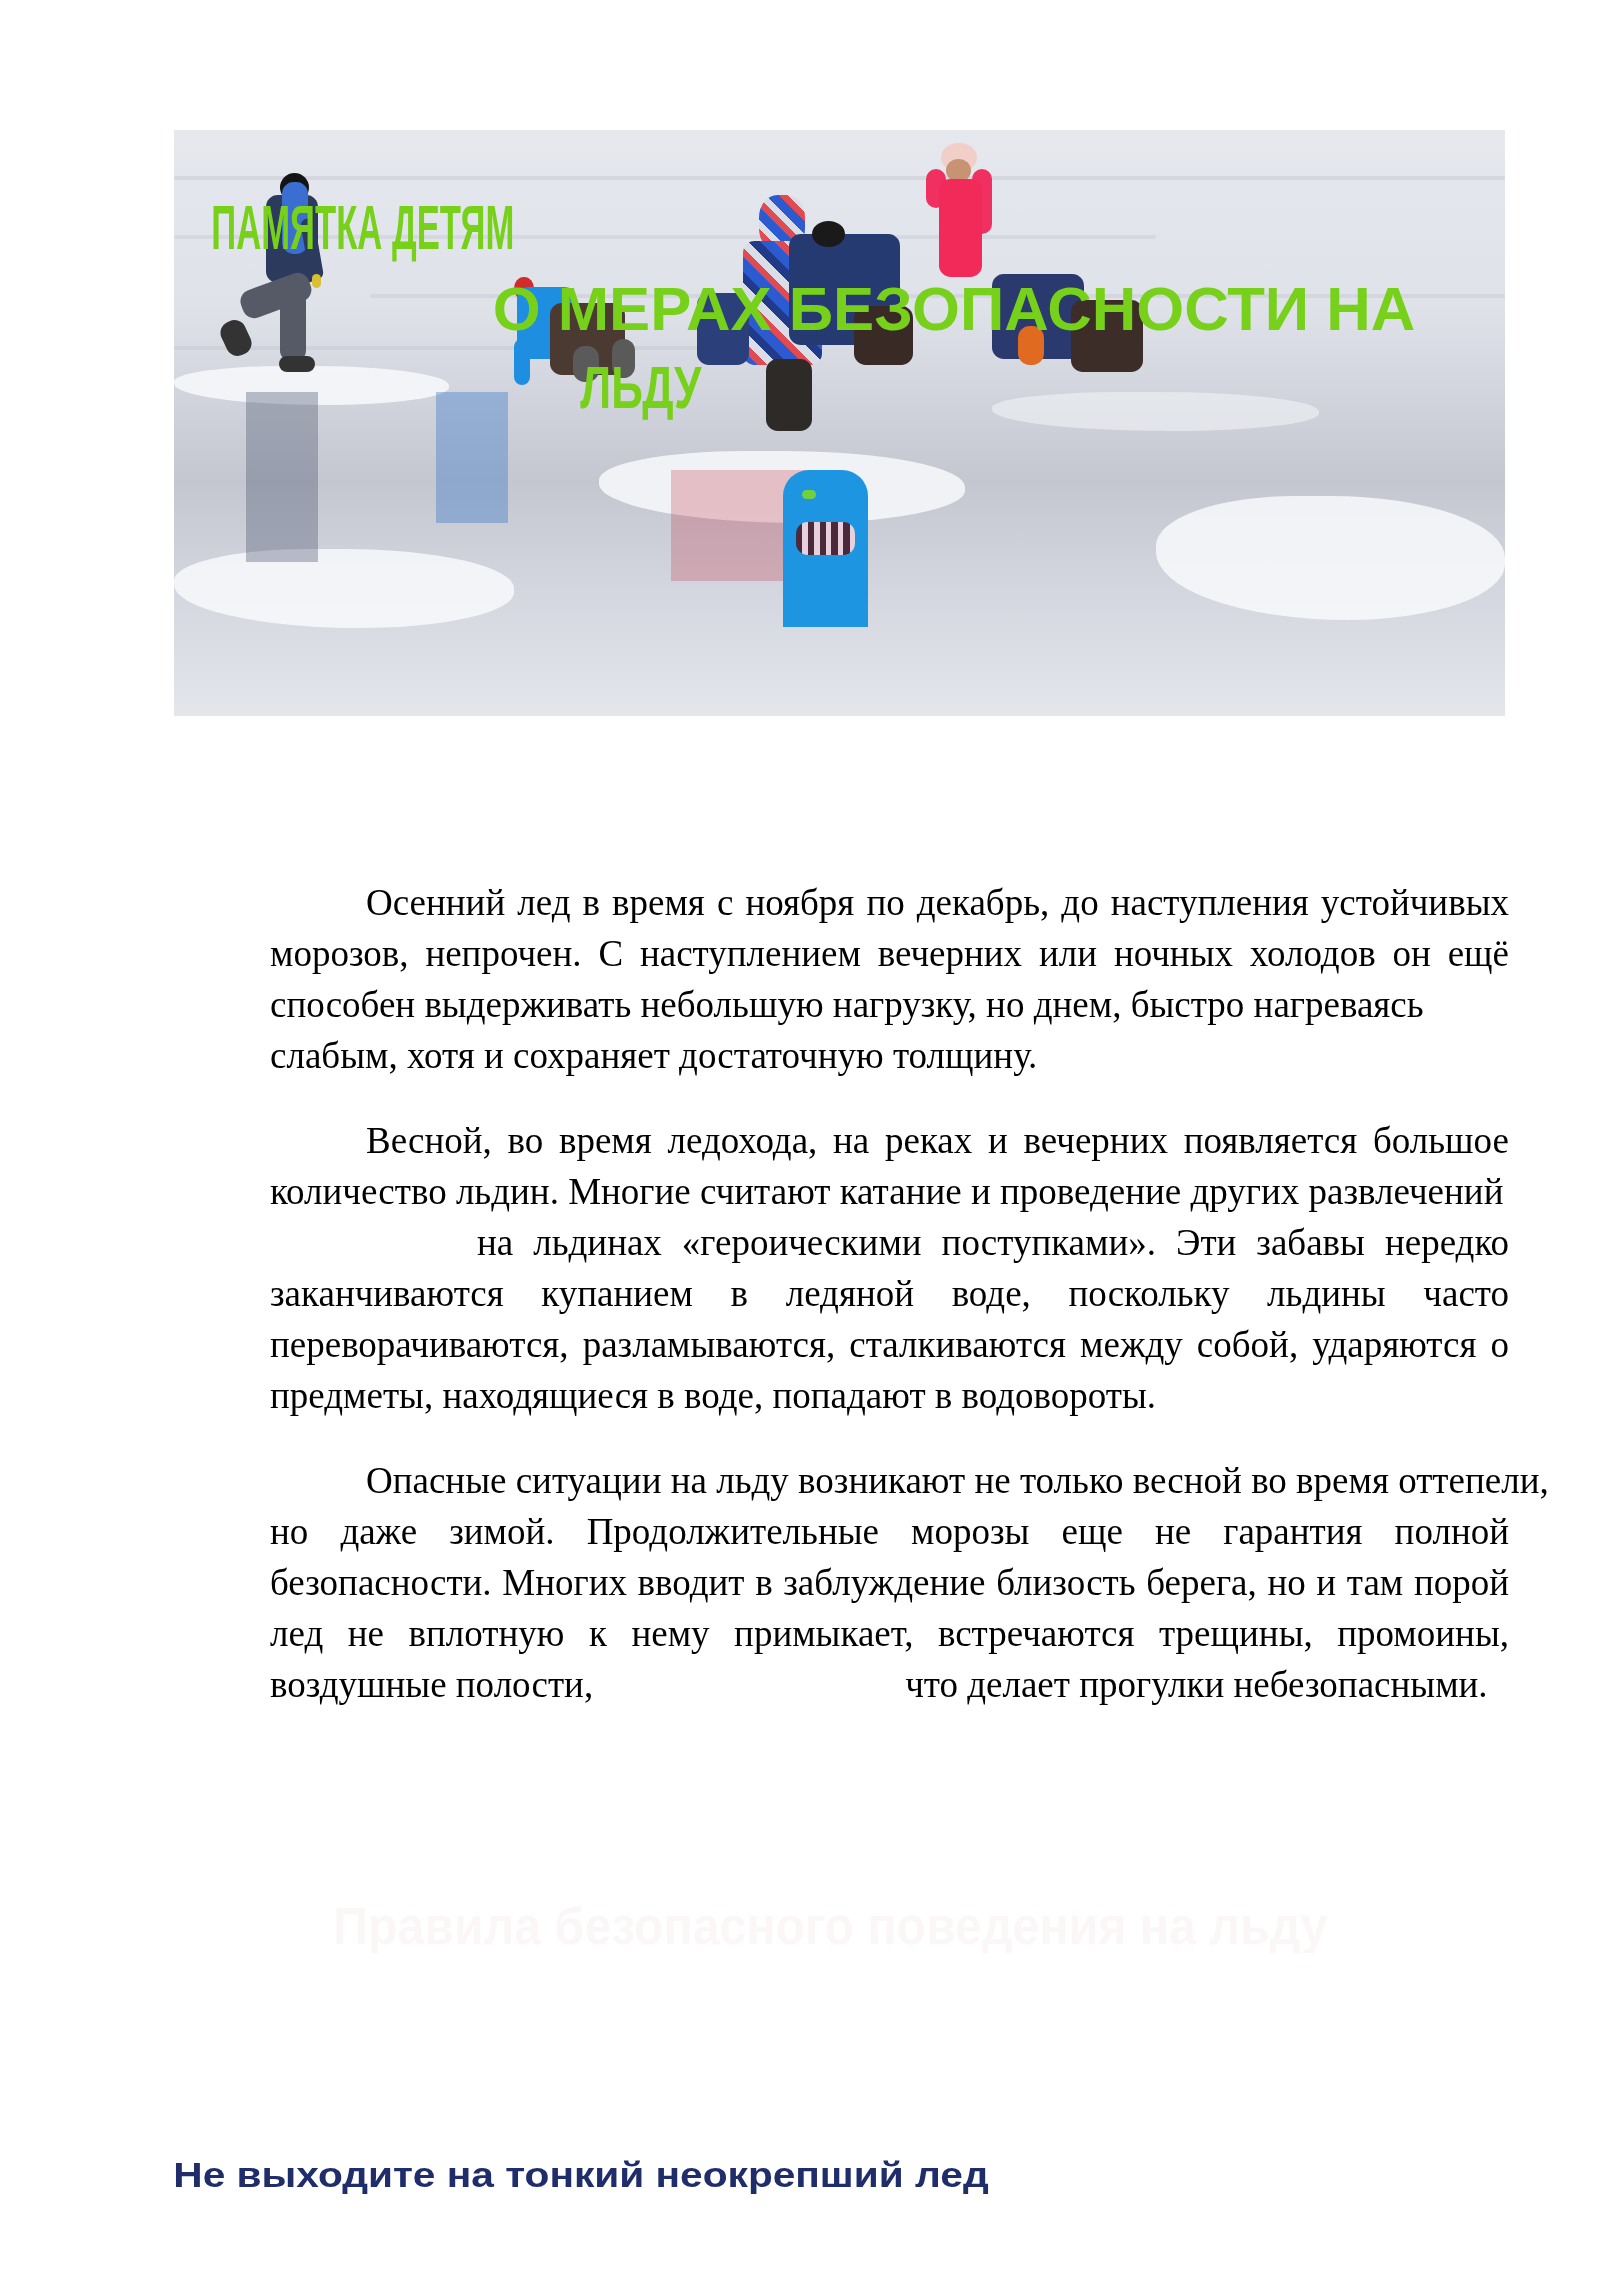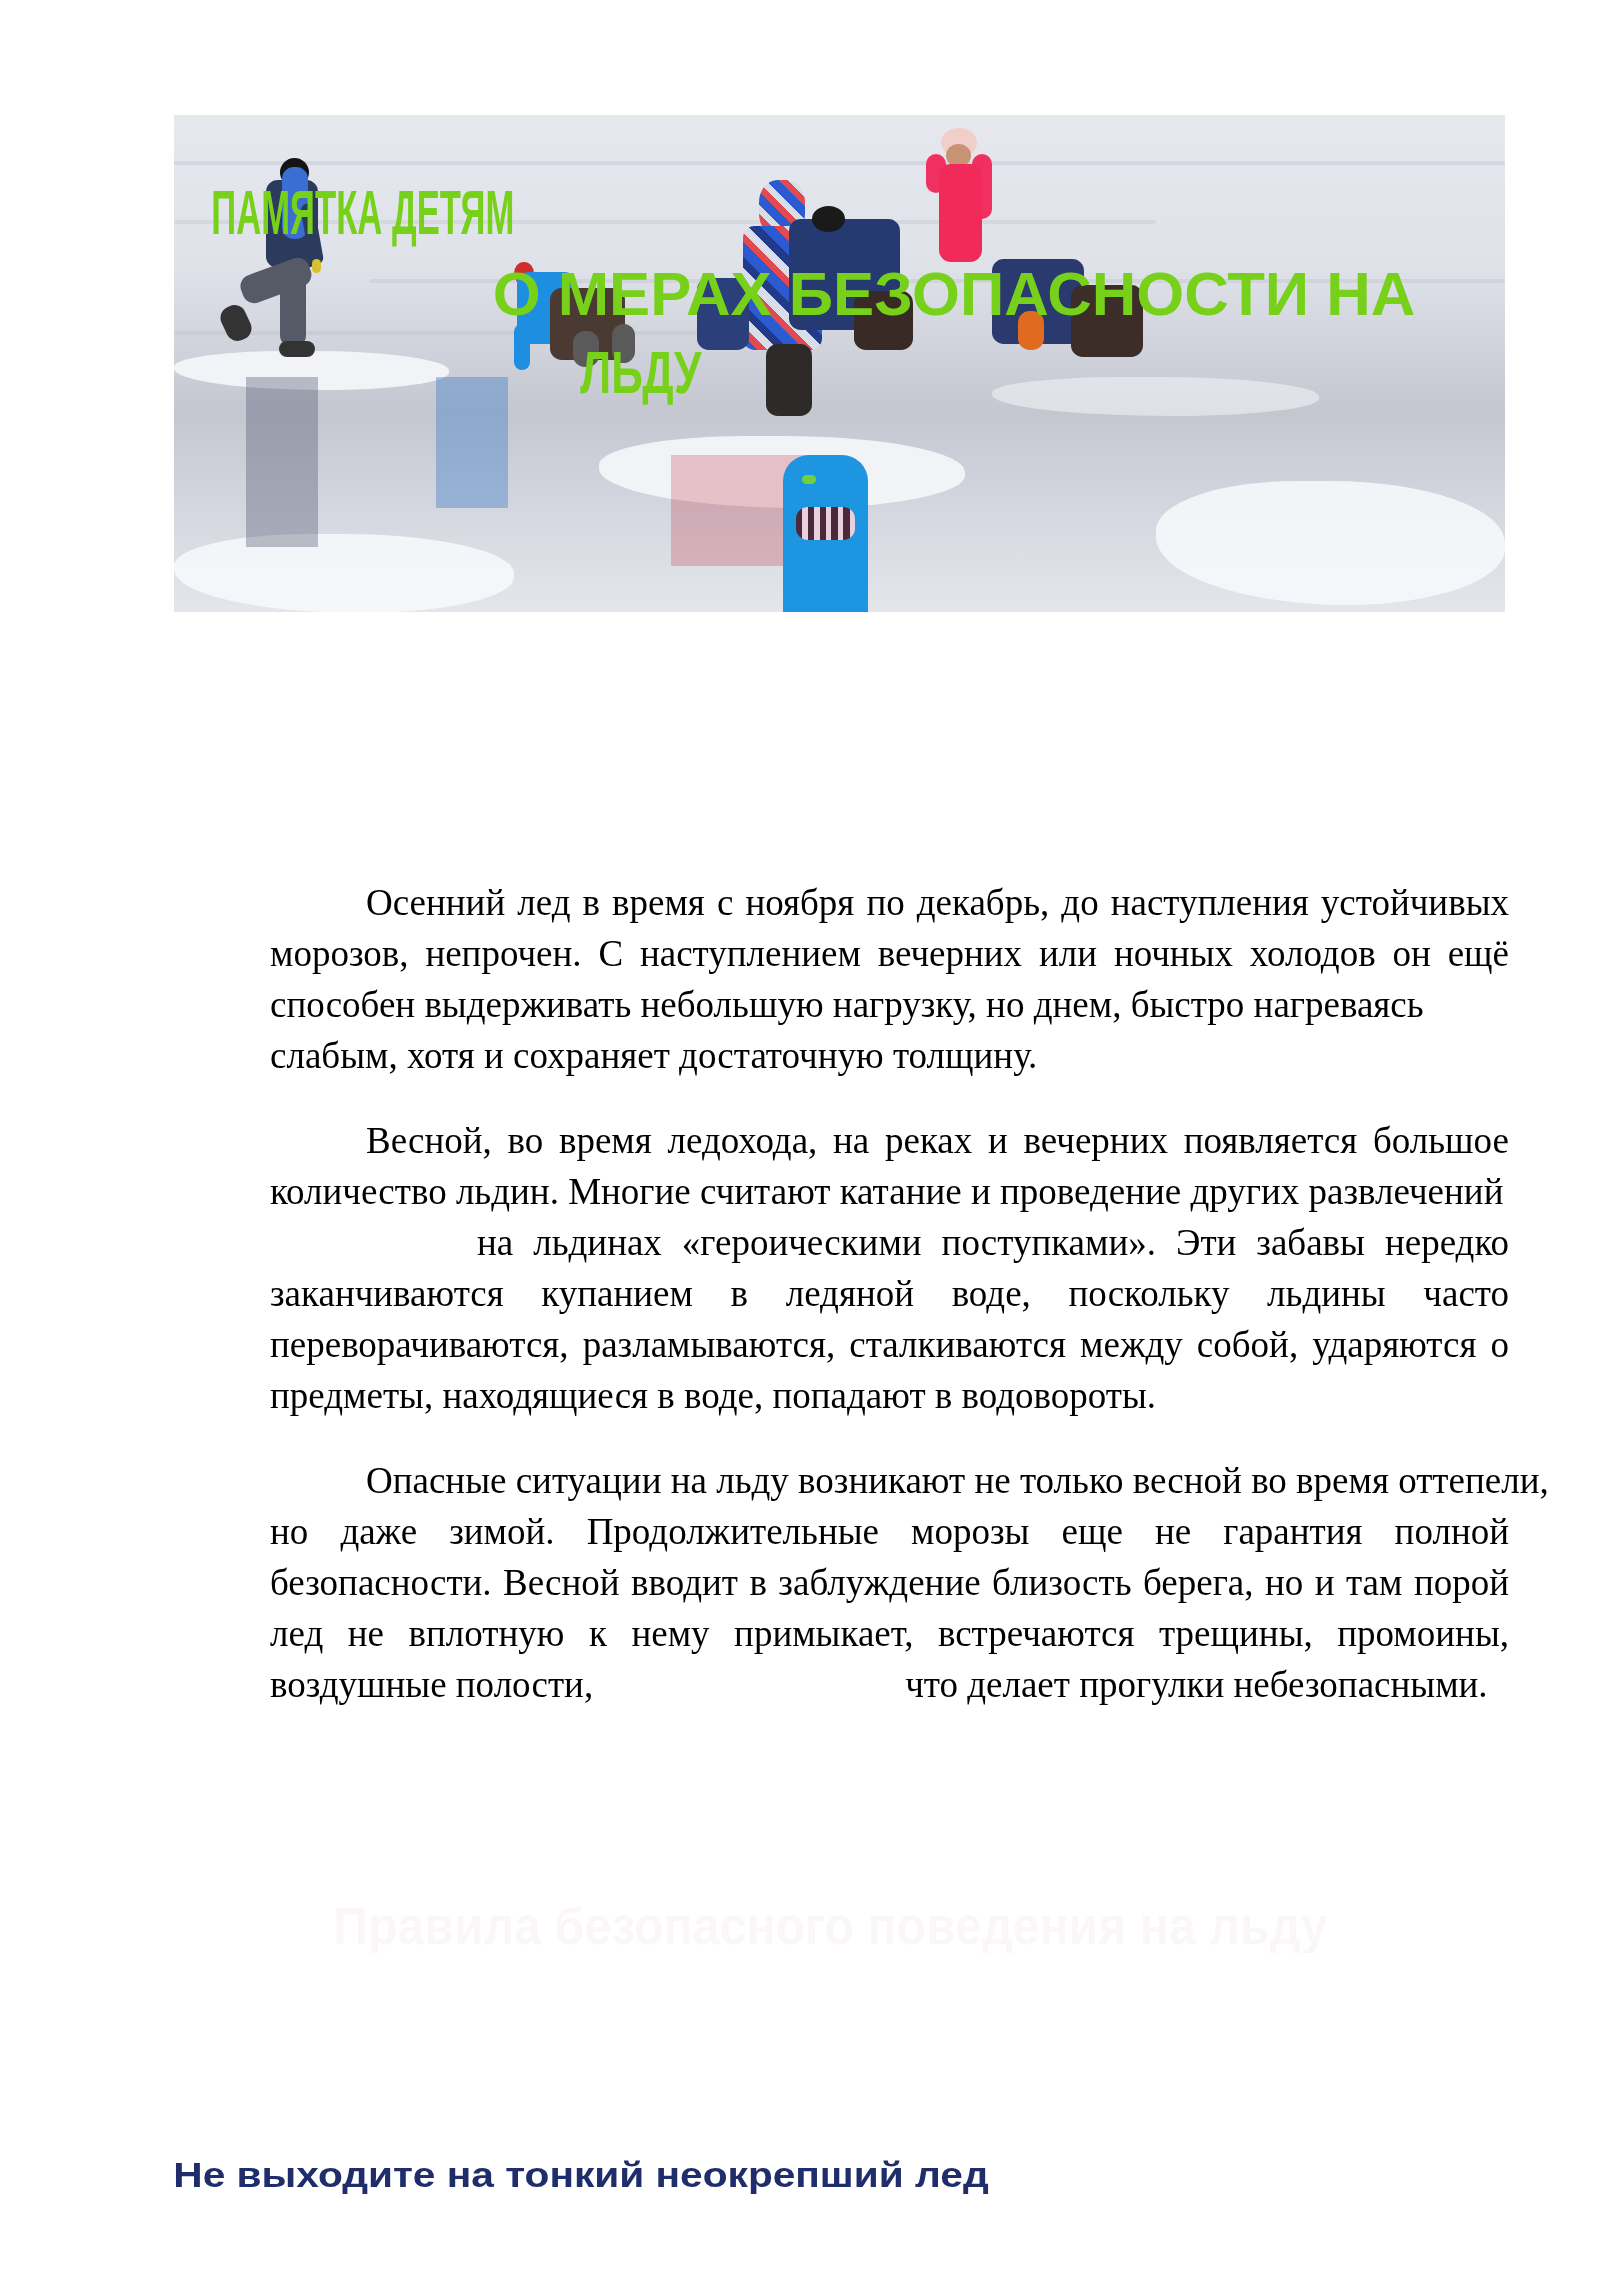--- a/index.html
+++ b/index.html
@@ -1,21 +1,21 @@
 <!DOCTYPE html>
 <html style="font-size:10.5px"><head>
 <meta charset="utf-8">
 <style>
   html, body { margin: 0; padding: 0; background: #ffffff; }
   body { width: 1623px; height: 2295px; position: relative; overflow: hidden; }
   .page { position: absolute; left: 0; top: 0; width: 1623px; height: 2295px; background: #ffffff; }
 
   
   .photo {
-    position: absolute; left: 174px; top: 115px; width: 1331px; height: 497px; overflow: hidden;
+    position: absolute; left: 174px; top: 130px; width: 1331px; height: 586px; overflow: hidden;
     background:
       linear-gradient(180deg, #e6e8ee 0%, #dfe2e9 30%, #cfd2da 48%, #c4c7d0 60%, #d3d6de 78%, #e4e6ec 100%);
   }
   .ice-streak { position: absolute; height: 3.9px; background: rgba(170,175,188,0.45); border-radius: 2px; }
   .ice-snow { position: absolute; background: rgba(248,249,252,0.85); border-radius: 40% 50% 45% 55%; }
   .reflection { position: absolute; background: rgba(70,80,105,0.35); }
 
   .fig { position: absolute; }
   .fig .part { position: absolute; border-radius: 11.8px; }
 
@@ -132,21 +132,21 @@
       <span class="line nojust">количество льдин. Многие считают катание и проведение других развлечений</span>
       <span class="line" style="padding-left:207px">на льдинах «героическими поступками». Эти забавы нередко</span>
       <span class="line">заканчиваются купанием в ледяной воде, поскольку льдины часто</span>
       <span class="line">переворачиваются, разламываются, сталкиваются между собой, ударяются о</span>
       <span class="line last">предметы, находящиеся в воде, попадают в водовороты.</span>
     </div>
 
     <div class="para">
       <span class="line" style="padding-left:96px">Опасные ситуации на льду возникают не только весной во время оттепели,</span>
       <span class="line">но даже зимой. Продолжительные морозы еще не гарантия полной</span>
-      <span class="line">безопасности. Весной вводит в заблуждение близость берега, но и там порой</span>
+      <span class="line">безопасности. Многих вводит в заблуждение близость берега, но и там порой</span>
       <span class="line">лед не вплотную к нему примыкает, встречаются трещины, промоины,</span>
       <span class="line last" style="display:inline-block">воздушные полости,</span><span class="line last" style="display:inline-block;margin-left:216px">что делает прогулки небезопасными.</span>
     </div>
   </div>
 
   <svg class="faint-heading" viewBox="0 0 1530 90">
     <text x="5" y="76" font-size="80" textLength="1520" lengthAdjust="spacingAndGlyphs">Правила безопасного поведения на льду</text>
   </svg>
 
   <svg class="bottom-heading" viewBox="0 0 1260 75">

